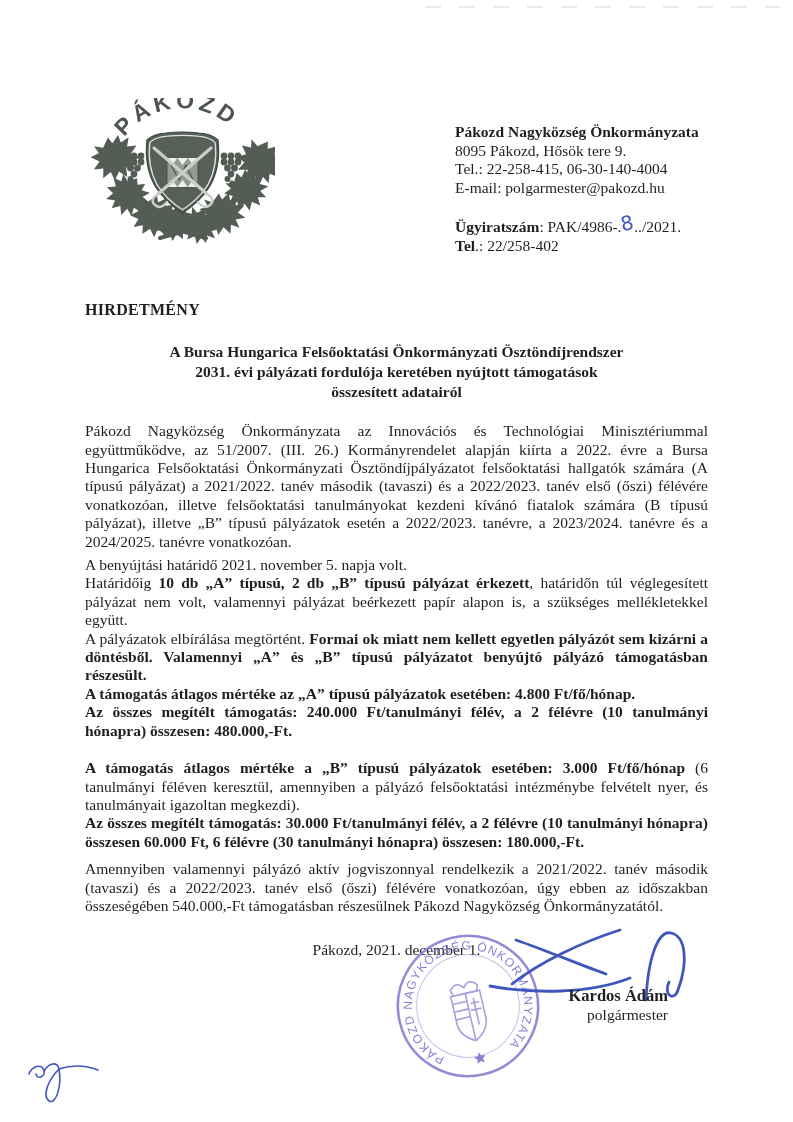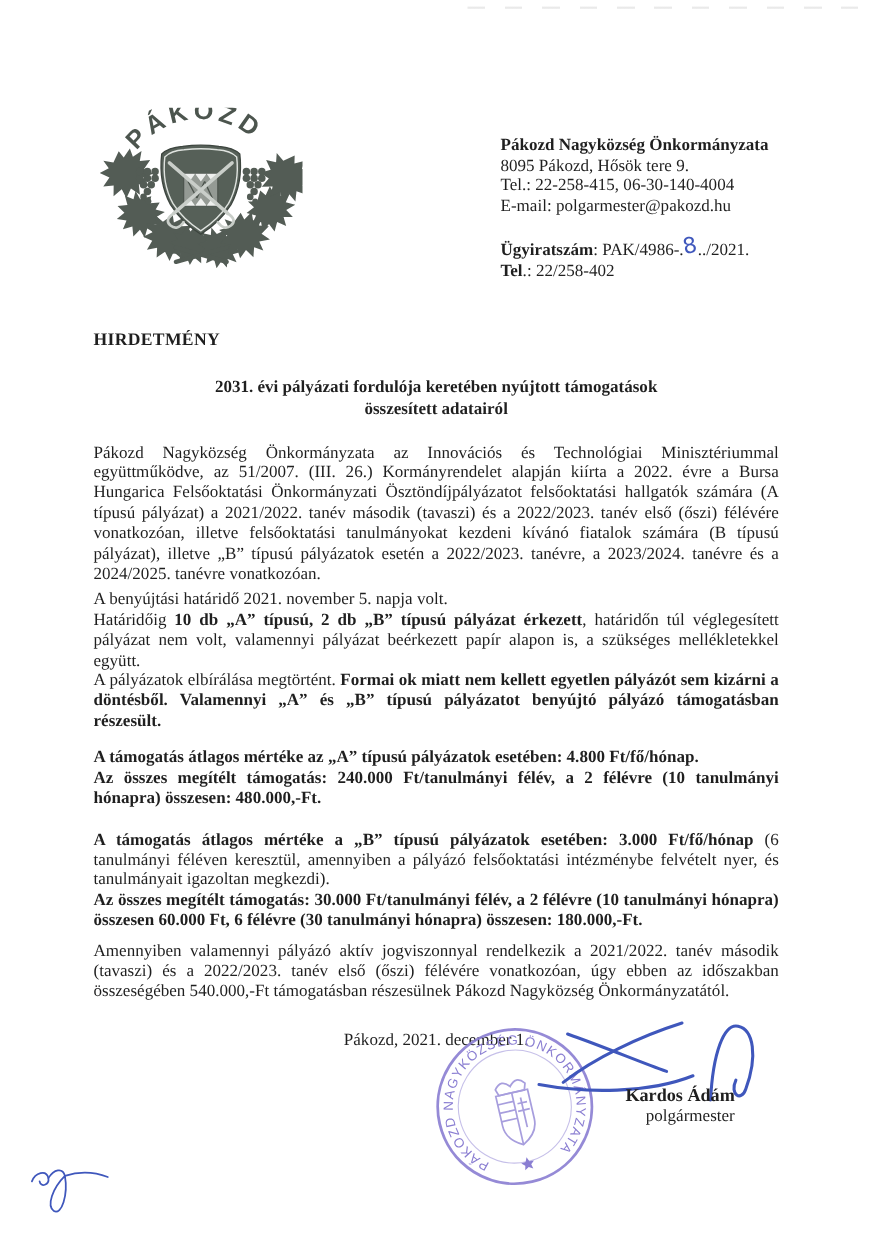--- a/index.html
+++ b/index.html
@@ -28,21 +28,21 @@
   }
   
   .main{
     position:absolute;left:85px;top:301px;width:623px;
     font-size:15.5px;line-height:18.4px;
   }
   .h1{font-weight:700;font-size:16px;margin:0 0 23px 0;letter-spacing:.3px;}
   .subtitle{text-align:center;font-weight:700;line-height:19.6px;margin:0 0 21px 0;}
   .main p{margin:0;text-align:justify;}
   p.after-sm{margin-bottom:5px;}
-  p.after-md{margin-bottom:15px;}
+  p.after-md{}
   p.after-lg{margin-bottom:19px;}
   p.after-sec{margin-bottom:9px;}
   p.after-xl{margin-bottom:26px;}
   .date-line{text-align:center;}
   
   .stamp{position:absolute;left:394px;top:932px;width:148px;height:148px;transform:rotate(-13deg);}
   .signature{position:absolute;left:478px;top:918px;width:235px;height:100px;}
   .signer{position:absolute;left:468px;top:986px;width:200px;text-align:right;line-height:19px;}
   .signer-name{font-weight:700;font-size:16.5px;}
   .signer-title{font-size:15.5px;}
@@ -129,20 +129,21 @@
     <div><span>E-mail: polgarmester@pakozd.hu</span></div>
     <div class="grp2">
       <div><span class="b">Ügyiratszám</span><span>: PAK/4986-.</span><span class="hw">8</span><span>../2021.</span></div>
       <div><span class="b">Tel</span><span>.: 22/258-402</span></div>
     </div>
   </div>
 
   <div class="main">
     <div class="h1">HIRDETMÉNY</div>
     <div class="subtitle">
+      <div>A Bursa Hungarica Felsőoktatási Önkormányzati Ösztöndíjrendszer</div>
       <div>2031. évi pályázati fordulója keretében nyújtott támogatások</div>
       <div>összesített adatairól</div>
     </div>
 
     <p class="after-sm"><span>Pákozd Nagyközség Önkormányzata az Innovációs és Technológiai Minisztériummal együttműködve, az 51/2007. (III. 26.) Kormányrendelet alapján kiírta a 2022. évre a Bursa Hungarica Felsőoktatási Önkormányzati Ösztöndíjpályázatot felsőoktatási hallgatók számára (A típusú pályázat) a 2021/2022. tanév második (tavaszi) és a 2022/2023. tanév első (őszi) félévére vonatkozóan, illetve felsőoktatási tanulmányokat kezdeni kívánó fiatalok számára (B típusú pályázat), illetve „B” típusú pályázatok esetén a 2022/2023. tanévre, a 2023/2024. tanévre és a 2024/2025. tanévre vonatkozóan.</span></p>
     <p><span>A benyújtási határidő 2021. november 5. napja volt.</span></p>
     <p><span>Határidőig </span><span class="b">10 db „A” típusú, 2 db „B” típusú pályázat érkezett</span><span>, határidőn túl véglegesített pályázat nem volt, valamennyi pályázat beérkezett papír alapon is, a szükséges mellékletekkel együtt.</span></p>
     <p class="after-md"><span>A pályázatok elbírálása megtörtént. </span><span class="b">Formai ok miatt nem kellett egyetlen pályázót sem kizárni a döntésből. Valamennyi „A” és „B” típusú pályázatot benyújtó pályázó támogatásban részesült.</span></p>
 
     <p><span class="b">A támogatás átlagos mértéke az „A” típusú pályázatok esetében: 4.800 Ft/fő/hónap.</span></p>

